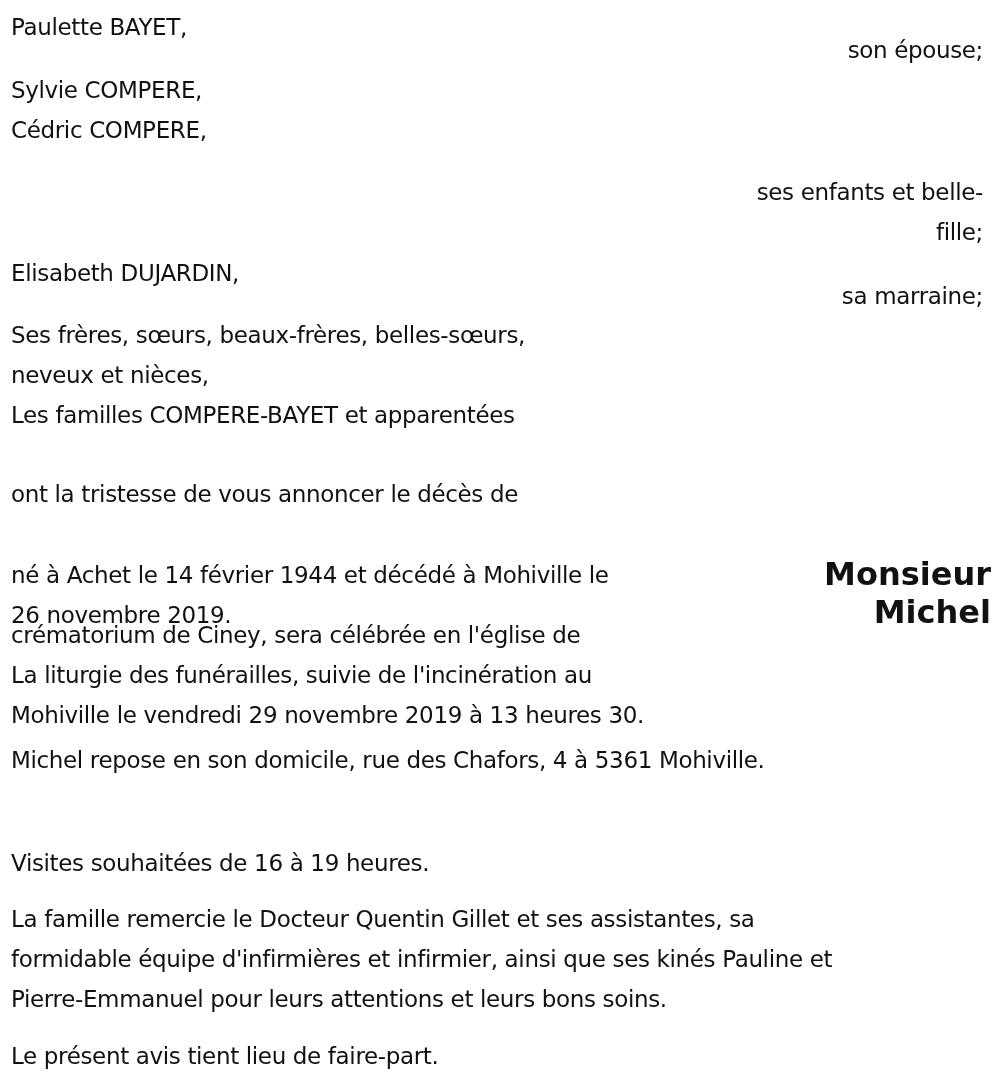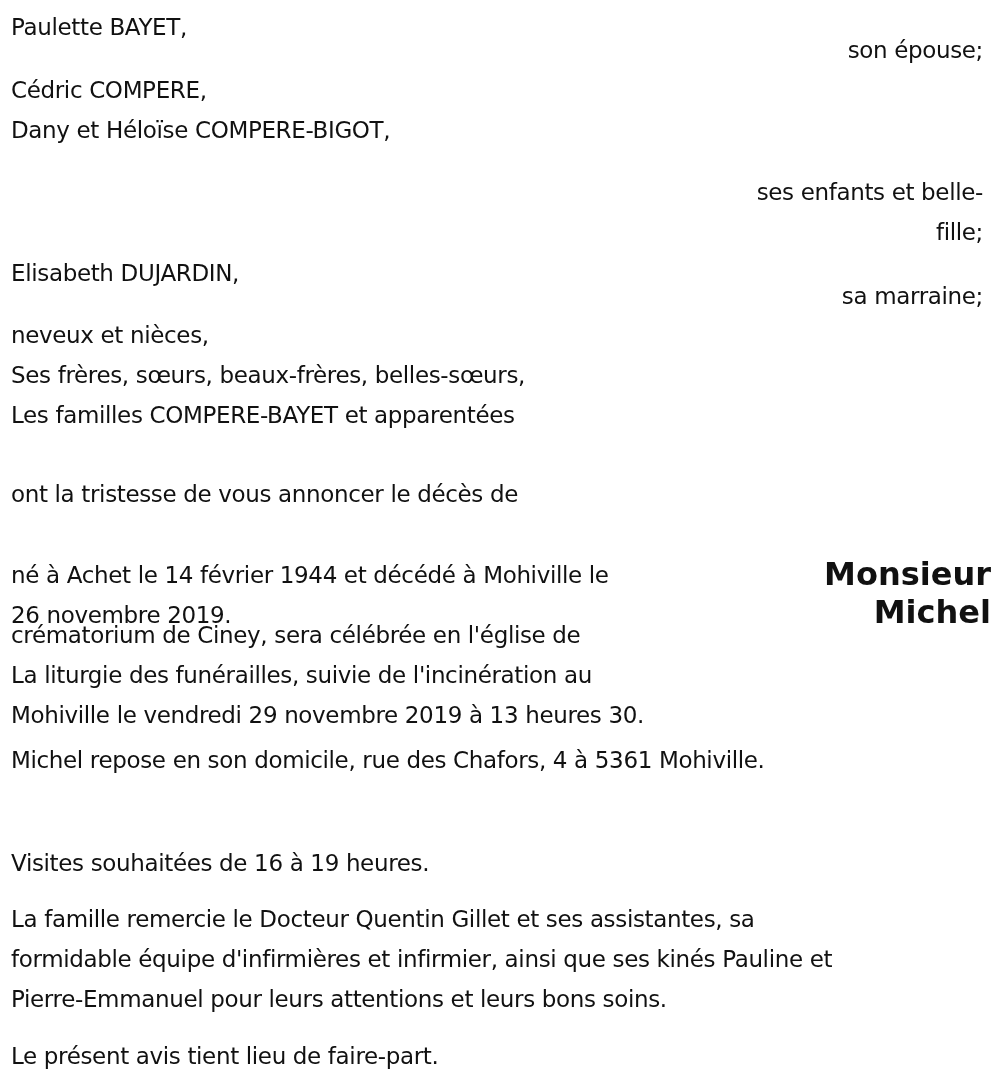--- a/index.html
+++ b/index.html
@@ -57,38 +57,38 @@
 <body>
 
 <div class="abs left" style="top:7px;">
   <span class="line">Paulette BAYET,</span>
 </div>
 <div class="role" style="top:30px;">
   <span class="line">son épouse;</span>
 </div>
 
 <div class="abs left" style="top:70px;">
+  <span class="line">Sylvie COMPERE,</span>
   <span class="line">Cédric COMPERE,</span>
-  <span class="line">Dany et Héloïse COMPERE-BIGOT,</span>
 </div>
 <div class="role" style="top:172px;">
   <span class="line">ses enfants et belle-</span>
   <span class="line">fille;</span>
 </div>
 
 <div class="abs left" style="top:253px;">
   <span class="line">Elisabeth DUJARDIN,</span>
 </div>
 <div class="role" style="top:276px;">
   <span class="line">sa marraine;</span>
 </div>
 
 <div class="abs left" style="top:315px;">
+  <span class="line">Ses frères, sœurs, beaux-frères, belles-sœurs,</span>
   <span class="line">neveux et nièces,</span>
-  <span class="line">Ses frères, sœurs, beaux-frères, belles-sœurs,</span>
   <span class="line">Les familles COMPERE-BAYET et apparentées</span>
 </div>
 
 <div class="abs left" style="top:474px;">
   <span class="line">ont la tristesse de vous annoncer le décès de</span>
 </div>
 
 <div class="deceased">
   <span>Monsieur</span>
   <span>Michel</span>

